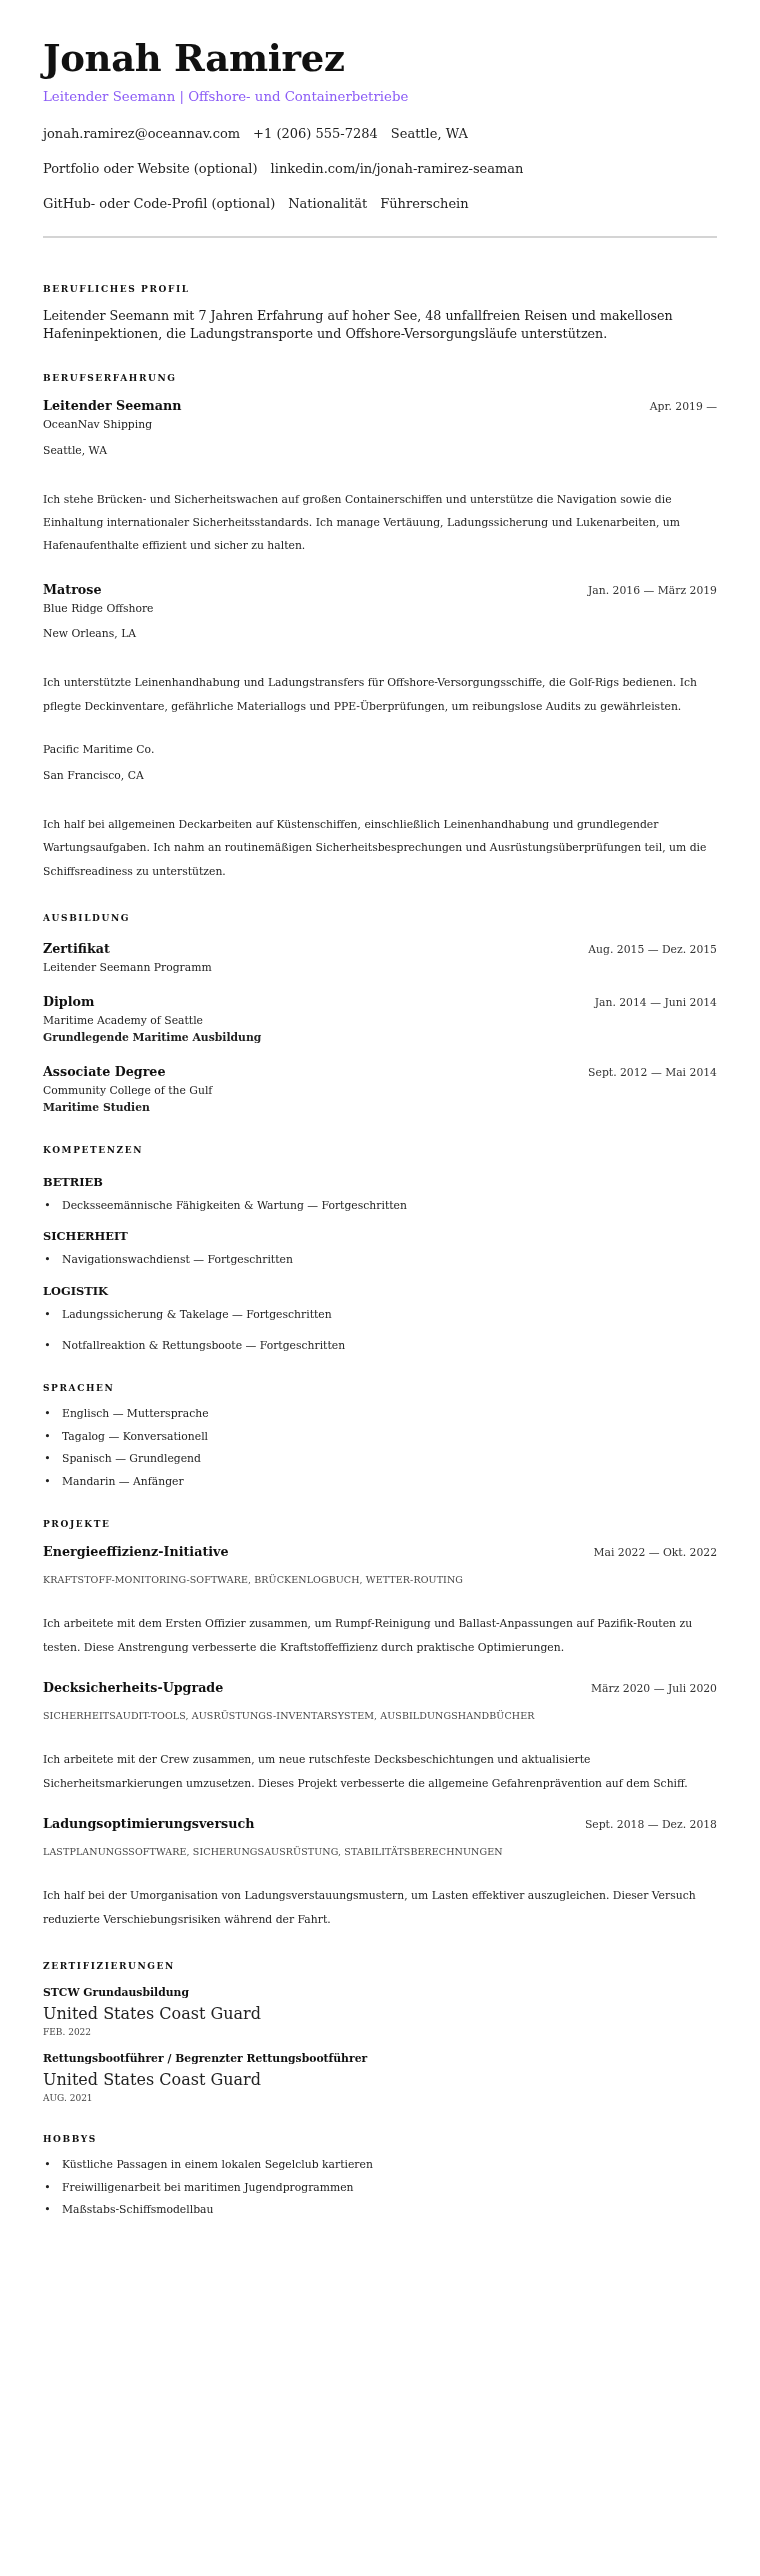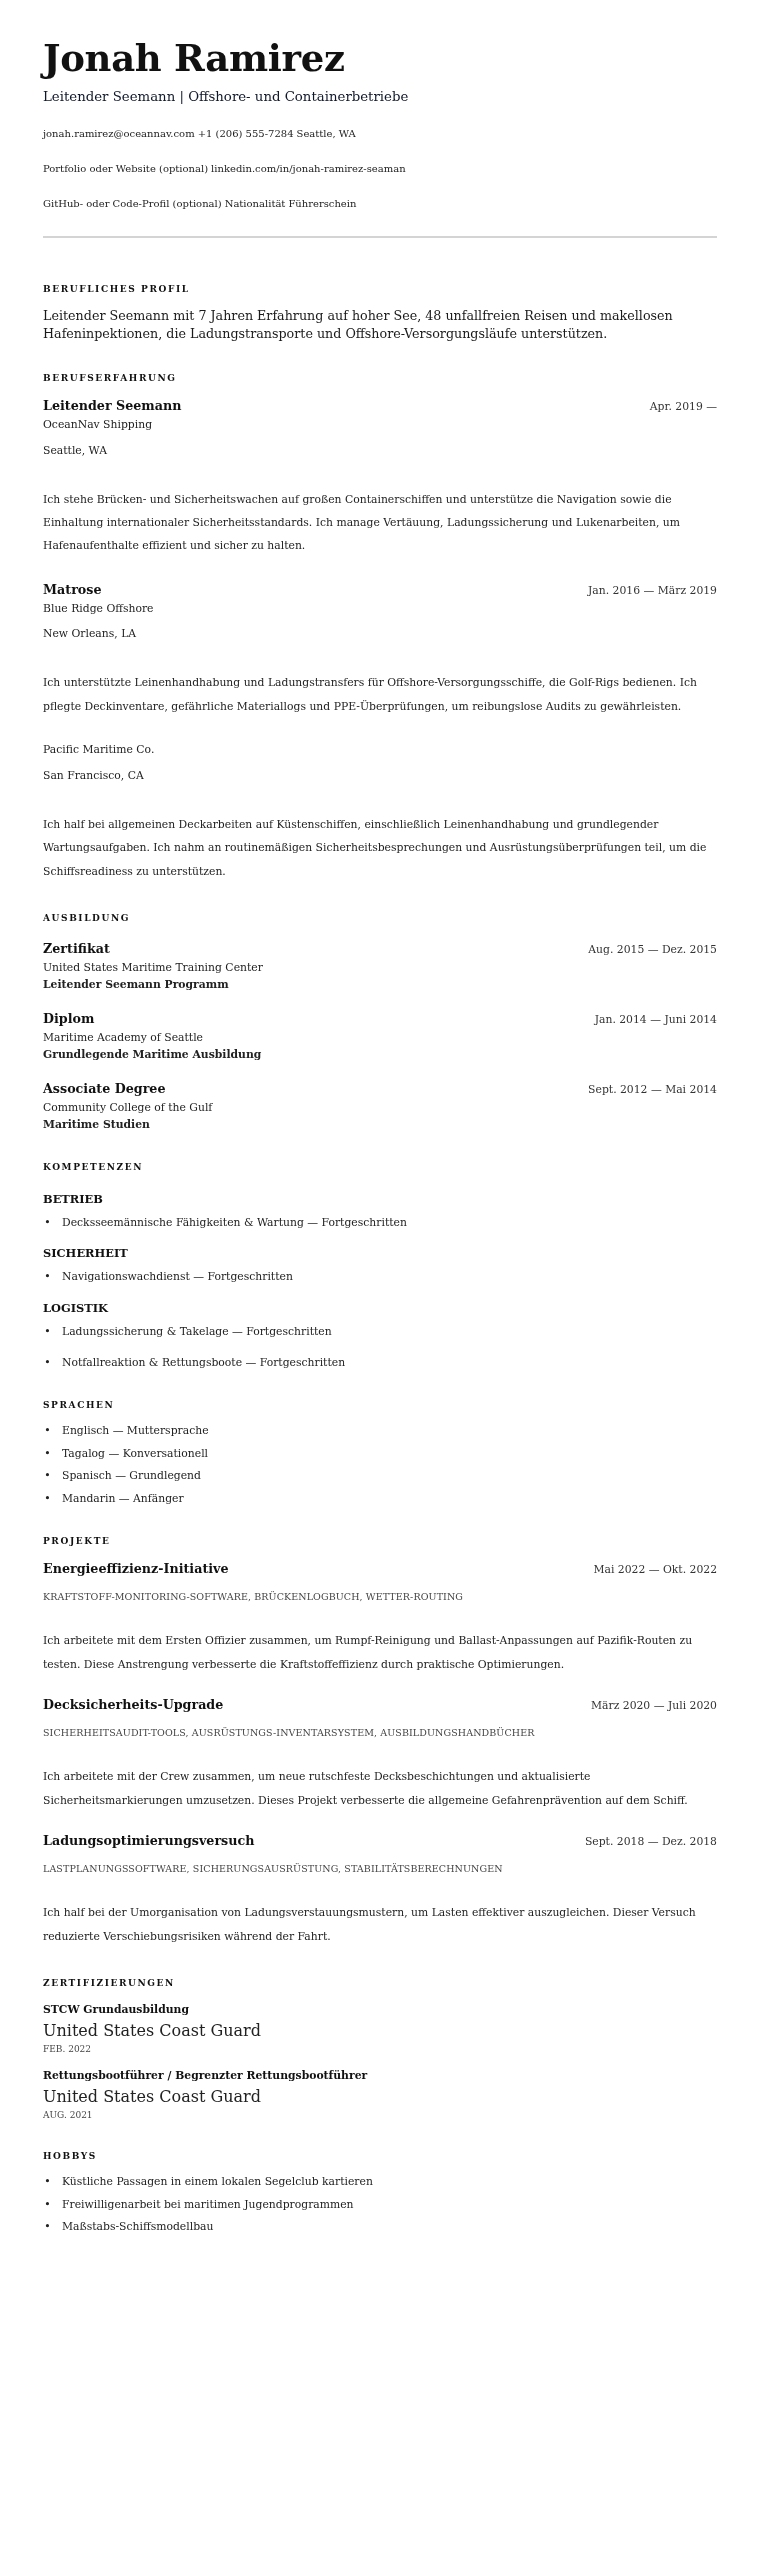--- a/index.html
+++ b/index.html
@@ -5,22 +5,22 @@
   * { box-sizing: border-box; margin: 0; padding: 0; }
   html, body { background: #ffffff; }
   body {
     width: 760px;
     min-height: 2576px;
     font-family: "DejaVu Serif", serif;
     color: #1a1a1a;
   }
   .page { padding: 38px 43px 25px 43px; width: 760px; }
   .name { font-size: 37px; font-weight: bold; color: #111; line-height: 1.1; letter-spacing: -0.3px; }
-  .subtitle { font-size: 13.3px; color: #0f172a; margin-top: 9px; line-height: 1.3; }
-  .contact-row { display: flex; gap: 3px; font-size: 10px; color: #222; line-height: 15px; }
+  .subtitle { font-size: 13.3px; color: #8b5cf6; margin-top: 9px; line-height: 1.3; }
+  .contact-row { display: flex; gap: 13px; font-size: 13px; color: #222; line-height: 15px; }
   .contact-row.first { margin-top: 21.5px; }
   .contact-row + .contact-row { margin-top: 20px; }
   .divider { height: 1.3px; background: #d4d4d4; margin-top: 25px; border: none; }
   .section { margin-top: 30px; }
   .section.first { margin-top: 46px; }
   .section-title { font-size: 9px; font-weight: bold; letter-spacing: 1.6px; text-transform: uppercase; color: #111; line-height: 11.4px; }
   .profile-text { font-size: 12.7px; line-height: 18px; color: #1a1a1a; margin-top: 11.4px; }
   .entry { margin-top: 14px; }
   .entry + .entry { margin-top: 24px; }
   .entry-head { display: flex; justify-content: space-between; align-items: baseline; }
@@ -114,21 +114,20 @@
   </section>
 
   <section class="section">
     <h2 class="section-title">Ausbildung</h2>
 
     <div class="edu-entry">
       <div class="entry-head">
         <span class="entry-title">Zertifikat</span>
         <span class="entry-date">Aug. 2015 — Dez. 2015</span>
       </div>
-      <div class="edu-line">United States Maritime Training Center</div>
       <div class="edu-line">Leitender Seemann Programm</div>
     </div>
 
     <div class="edu-entry">
       <div class="entry-head">
         <span class="entry-title">Diplom</span>
         <span class="entry-date">Jan. 2014 — Juni 2014</span>
       </div>
       <div class="edu-line">Maritime Academy of Seattle</div>
       <div class="edu-line">Grundlegende Maritime Ausbildung</div>

